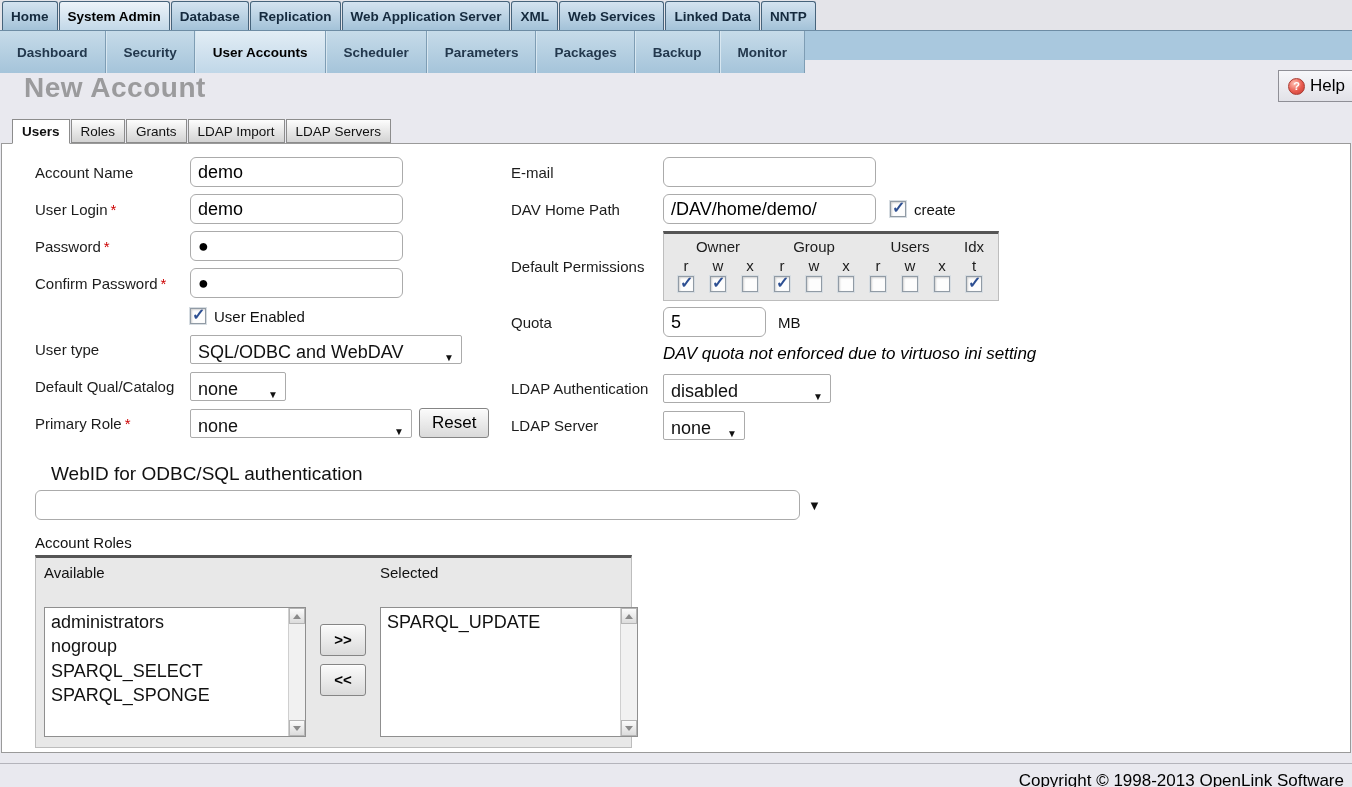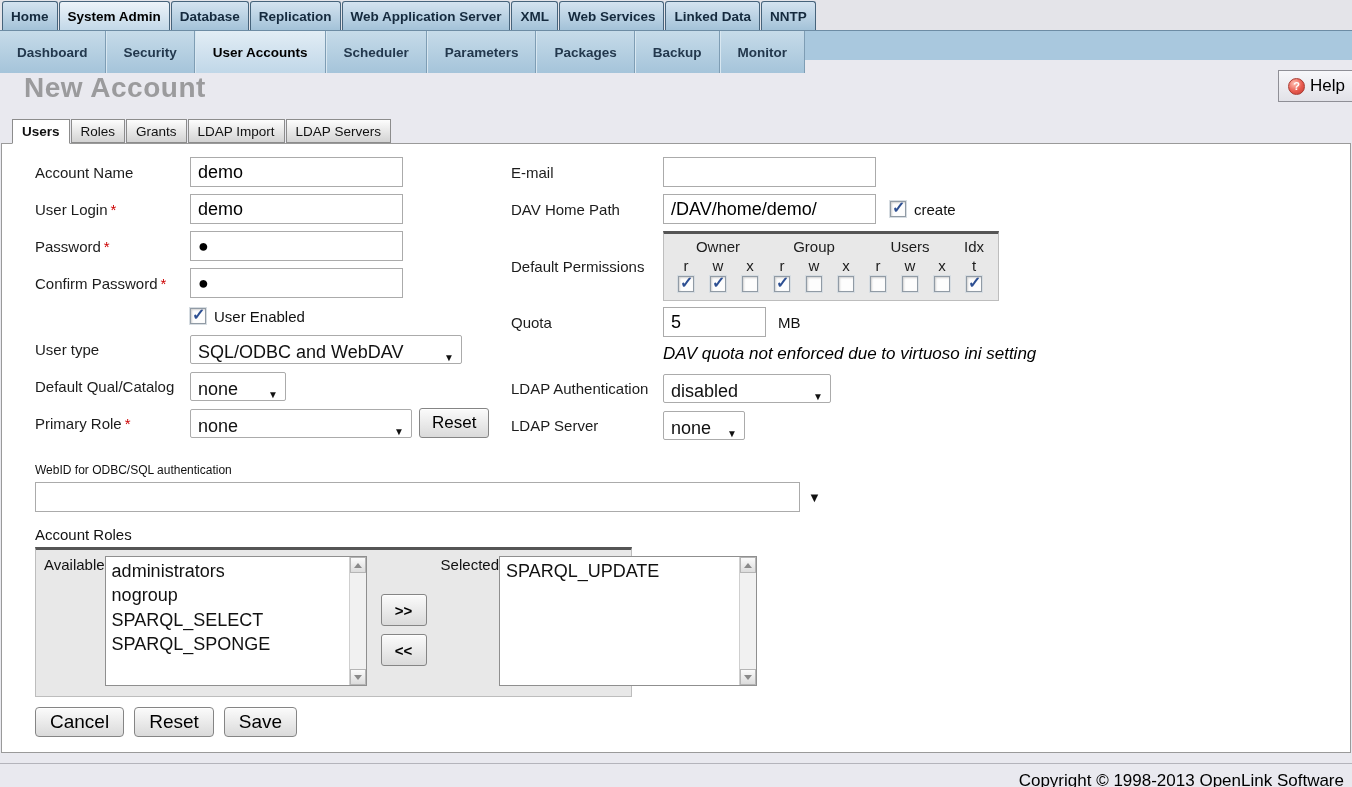--- a/index.html
+++ b/index.html
@@ -61,21 +61,21 @@
   .col-right { flex:1; }
 
   .frow { display:flex; align-items:center; margin-bottom:7px; min-height:30px; }
   .frow.top { align-items:center; }
   .lbl { font-size:15px; color:#1c1c1c; flex:none; }
   .col-left .lbl { width:155px; }
   .col-right .lbl { width:152px; }
   .req { color:#cc0000; margin-left:3px; }
 
   input.txt {
-    height:30px; border:1px solid #ababab; border-radius:0; font-family:"Liberation Sans",sans-serif;
+    height:30px; border:1px solid #ababab; border-radius:6px; font-family:"Liberation Sans",sans-serif;
     font-size:18px; padding:0 7px; color:#000; background:#fff; outline:none;
   }
   .w-demo { width:213px; }
   .w-quota { width:103px; }
   .w-webid { width:765px; }
 
   .select {
     display:inline-flex; align-items:flex-end; justify-content:space-between;
     height:29px; border:1px solid #ababab; border-radius:2px; background:#fff;
     font-size:18px; padding:0 7px; cursor:pointer; white-space:nowrap;
@@ -103,27 +103,27 @@
 
   .perm-box { width:336px; padding:4px 6px 8px; }
   .perm-grid { display:grid; grid-template-columns:repeat(10,32px); row-gap:2px; justify-items:center; }
   .perm-group { font-size:15px; color:#1c1c1c; }
   .pg-owner { grid-column:1/4; } .pg-group { grid-column:4/7; } .pg-users { grid-column:7/10; } .pg-idx { grid-column:10/11; }
   .perm-col { font-size:15px; color:#1c1c1c; }
 
   .note { font-size:17px; font-style:italic; color:#000; }
 
   .webid-row { display:flex; align-items:center; margin-top:14px; }
-  .webid-label { font-size:12px; margin-top:16px; }
+  .webid-label { font-size:19px; margin-top:16px;margin-left:16px; }
   .webid-arrow { font-size:13px; color:#111; margin-left:8px; cursor:pointer; }
 
   .roles-label { font-size:15px; margin-top:14px; margin-bottom:4px; }
   .roles-box { width:597px; padding:6px 8px 10px; }
   .roles-cols { display:flex; }
-  .roles-col { display:flex; flex-direction:row; }
+  .roles-col { display:flex; flex-direction:column;gap:20px; }
   .roles-col .sub { font-size:15px; margin-bottom:6px; }
   .listbox { display:flex; width:262px; height:130px; background:#fff; border:1px solid #8f8f8f; }
   .listbox .items { flex:1; padding:2px 6px; font-size:18px; line-height:1.35; overflow:hidden; }
   .scrollbar { width:17px; background:#f1f1f1; border-left:1px solid #cfcfcf; display:flex; flex-direction:column; justify-content:space-between; }
   .sb-btn { height:16px; background:linear-gradient(#fbfbfb,#dcdcdc); border:1px solid #b5b5b5; display:flex; align-items:center; justify-content:center; cursor:pointer; }
   .tri-up { width:0; height:0; border-left:4px solid transparent; border-right:4px solid transparent; border-bottom:5px solid #8a8a8a; }
   .tri-down { width:0; height:0; border-left:4px solid transparent; border-right:4px solid transparent; border-top:5px solid #8a8a8a; }
   .shuttle { display:flex; flex-direction:column; justify-content:center; gap:8px; margin:0 14px; padding-top:18px; }
   .shuttle .btn { width:46px; height:32px; font-size:15px; font-weight:bold; padding:0; }
 

